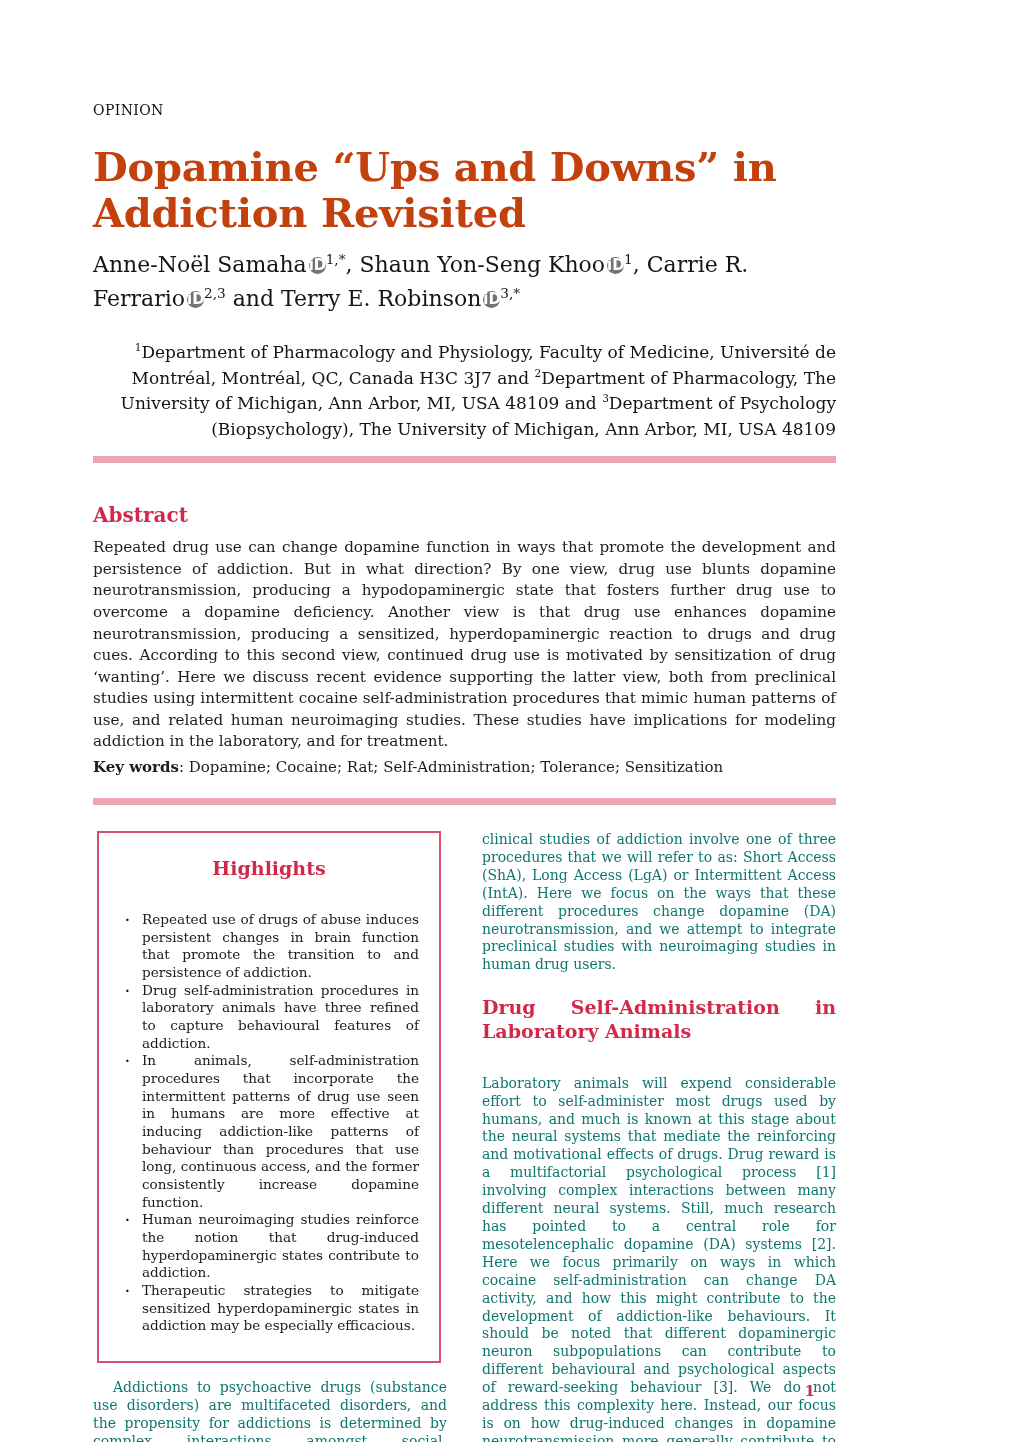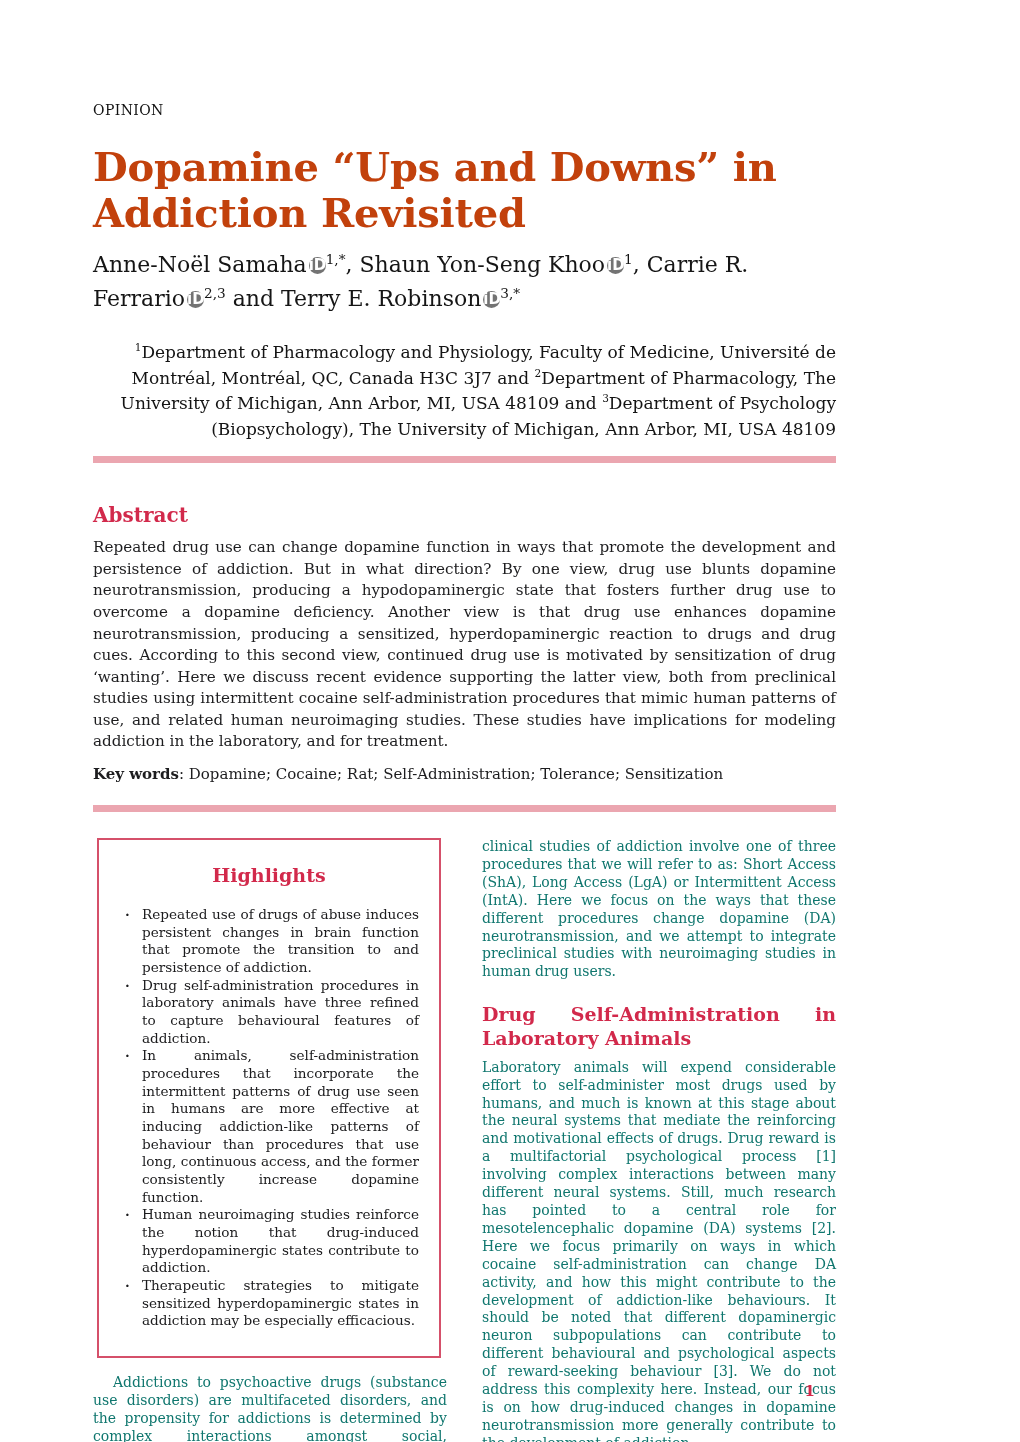--- a/index.html
+++ b/index.html
@@ -73,21 +73,21 @@
   .abstract-head, .section-head {
     color: #d2294b;
     font-weight: bold;
     margin-top: 40px;
   }
   .abstract-head { font-size: 20px; margin-bottom: 10px; }
   .abstract-text {
     font-size: 15.2px;
     line-height: 1.42;
     text-align: justify;
-    margin-bottom: 12px;
+    margin-bottom: 5px;
   }
   .keywords {
     font-size: 15px;
     margin-bottom: 22px;
   }
   .keywords b { font-weight: bold; }
   .columns {
     display: flex;
     gap: 35px;
     margin-top: 2px;
@@ -103,42 +103,42 @@
   .highlights-box {
     border: 2px solid #d5506a;
     margin: 0 6px 16px 4px;
     padding: 24px 20px 26px 20px;
   }
   .highlights-title {
     text-align: center;
     color: #d2294b;
     font-weight: bold;
     font-size: 19px;
-    margin-bottom: 20px;
+    margin-bottom: 32px;
   }
   .highlights-list { list-style: none; }
   .highlights-list li {
     position: relative;
     padding-left: 23px;
     font-size: 13.6px;
     line-height: 1.3;
     text-align: justify;
     color: #1b1b1d;
   }
   .highlights-list .bullet {
     position: absolute;
     left: 6px;
     top: 0;
     font-weight: bold;
   }
   .section-head {
     font-size: 19px;
     line-height: 1.25;
     text-align: justify;
-    margin: 22px 0 8px 0;
+    margin: 22px 0 31px 0;
   }
   .para-gap { margin-top: 9px; }
   .page-number {
     position: absolute;
     right: 113px;
     bottom: 42px;
     color: #d2294b;
     font-weight: bold;
     font-size: 15px;
   }

